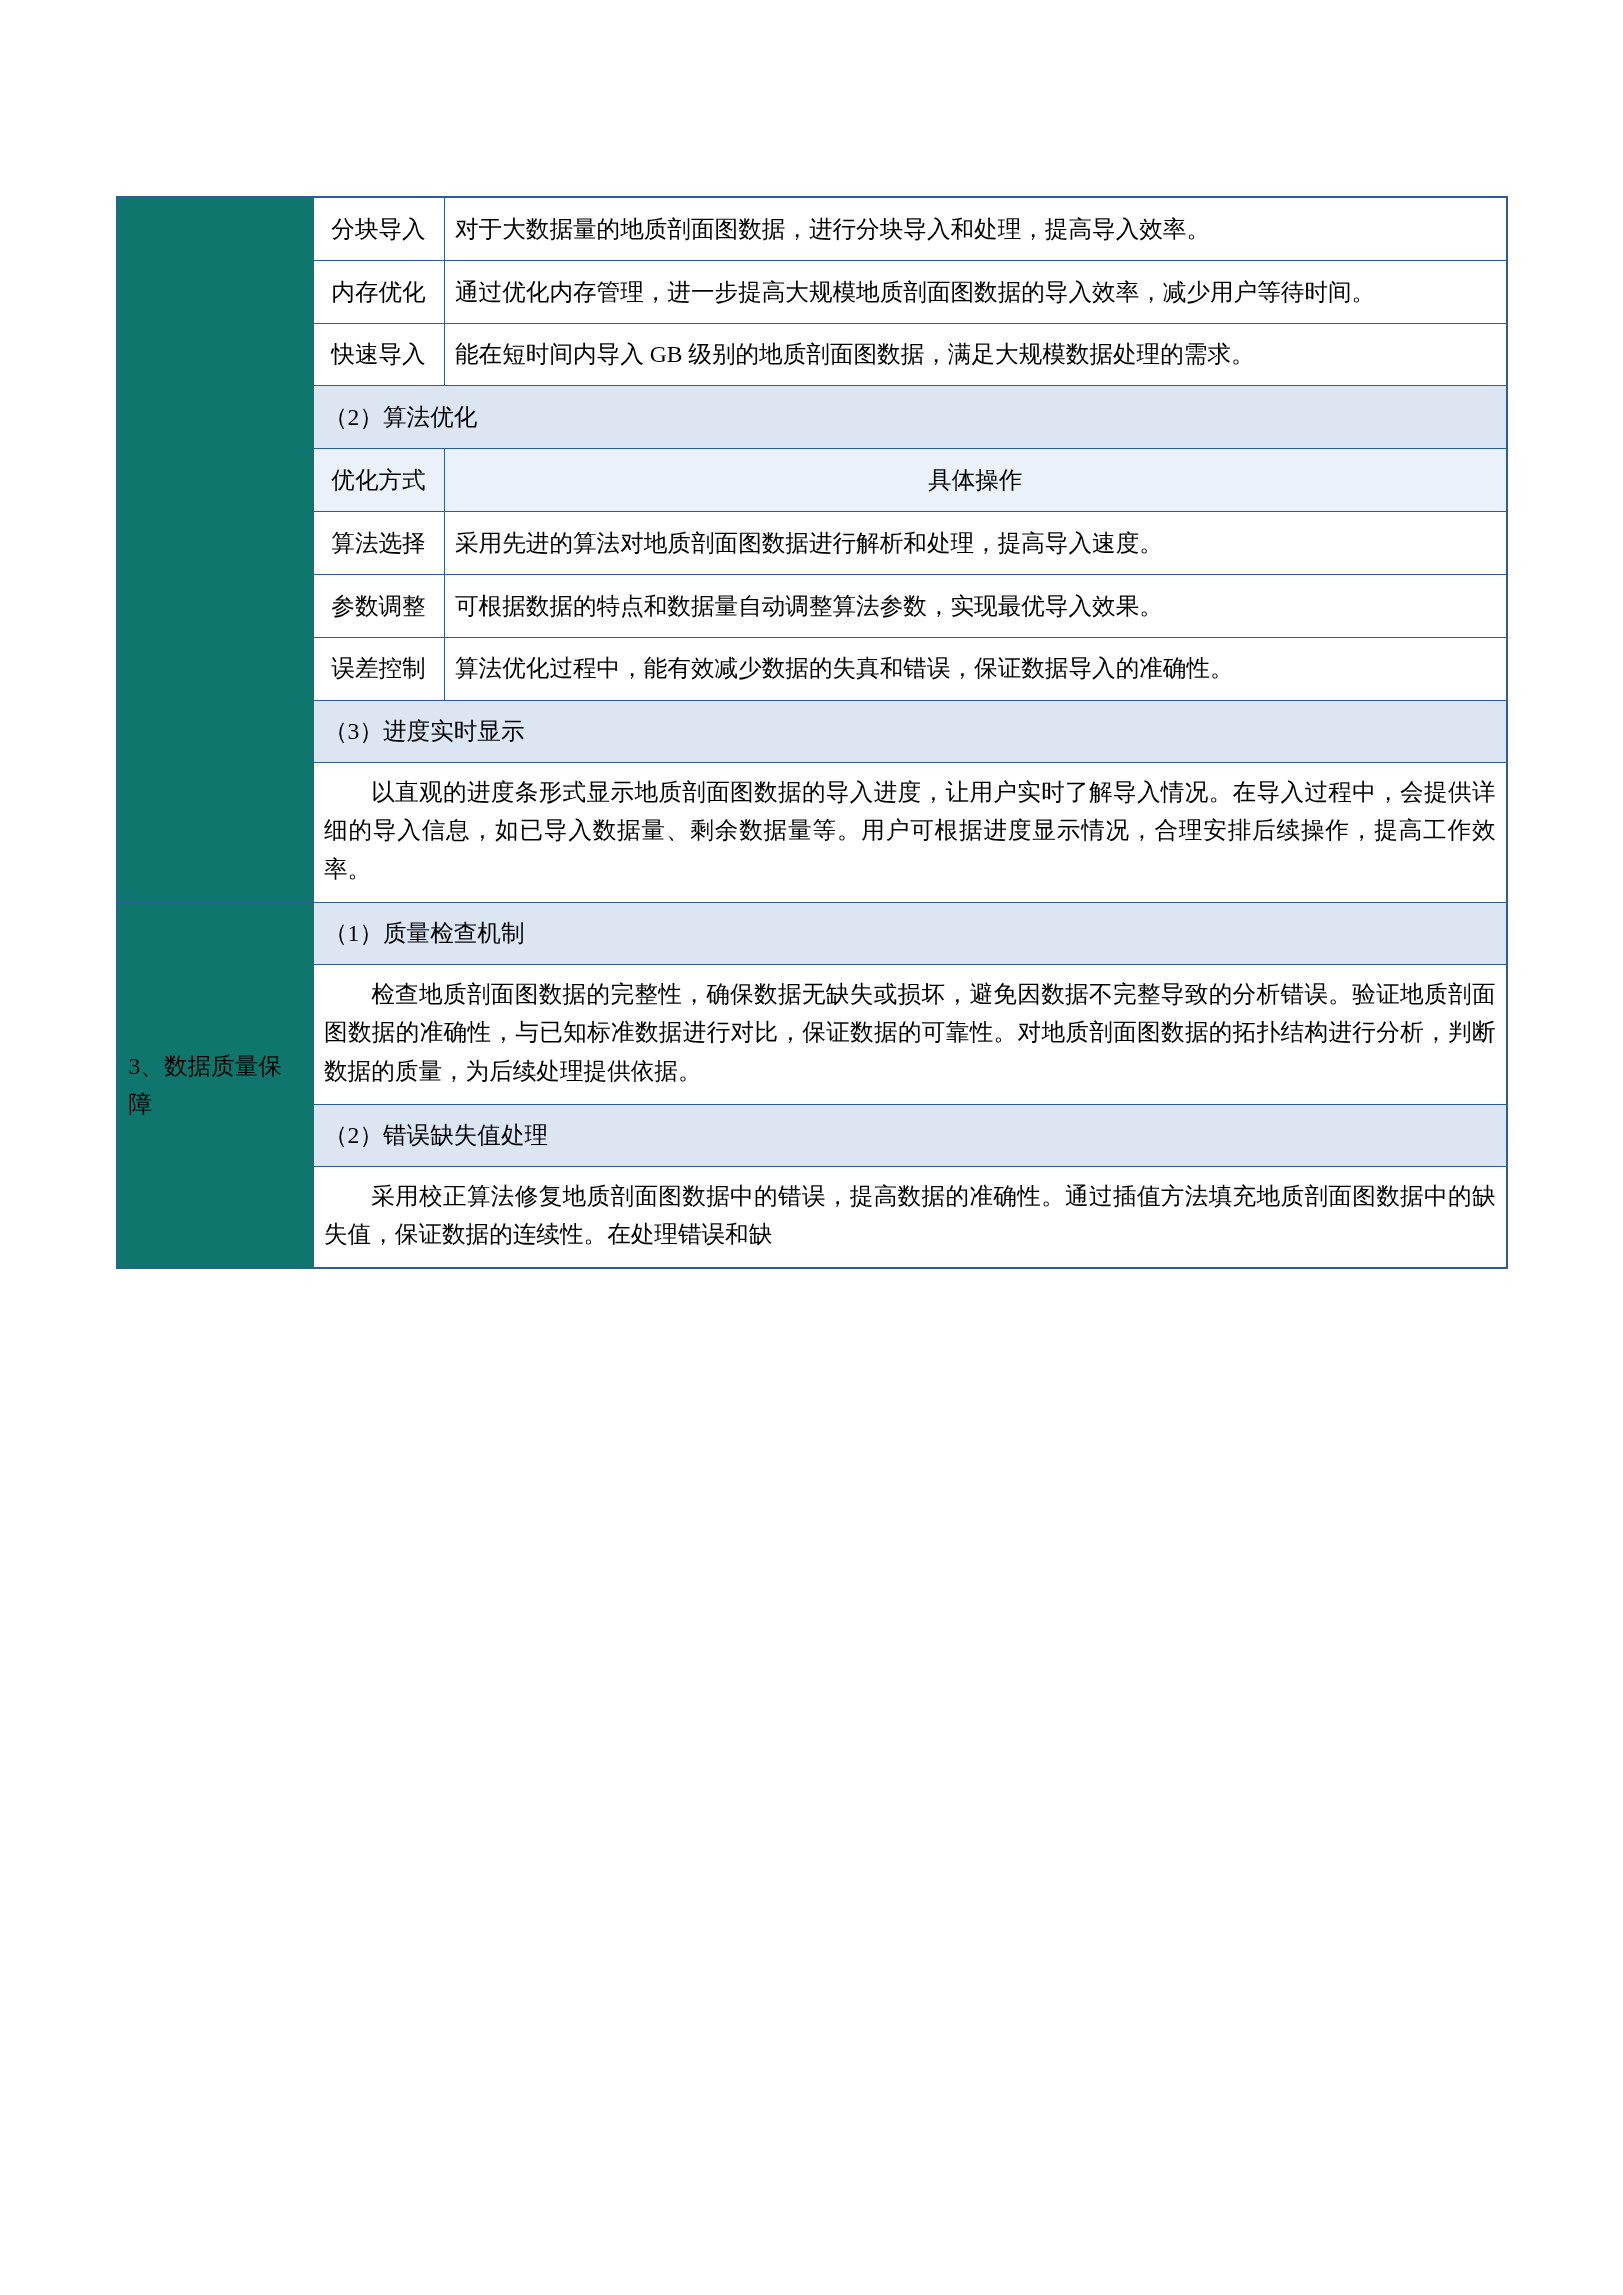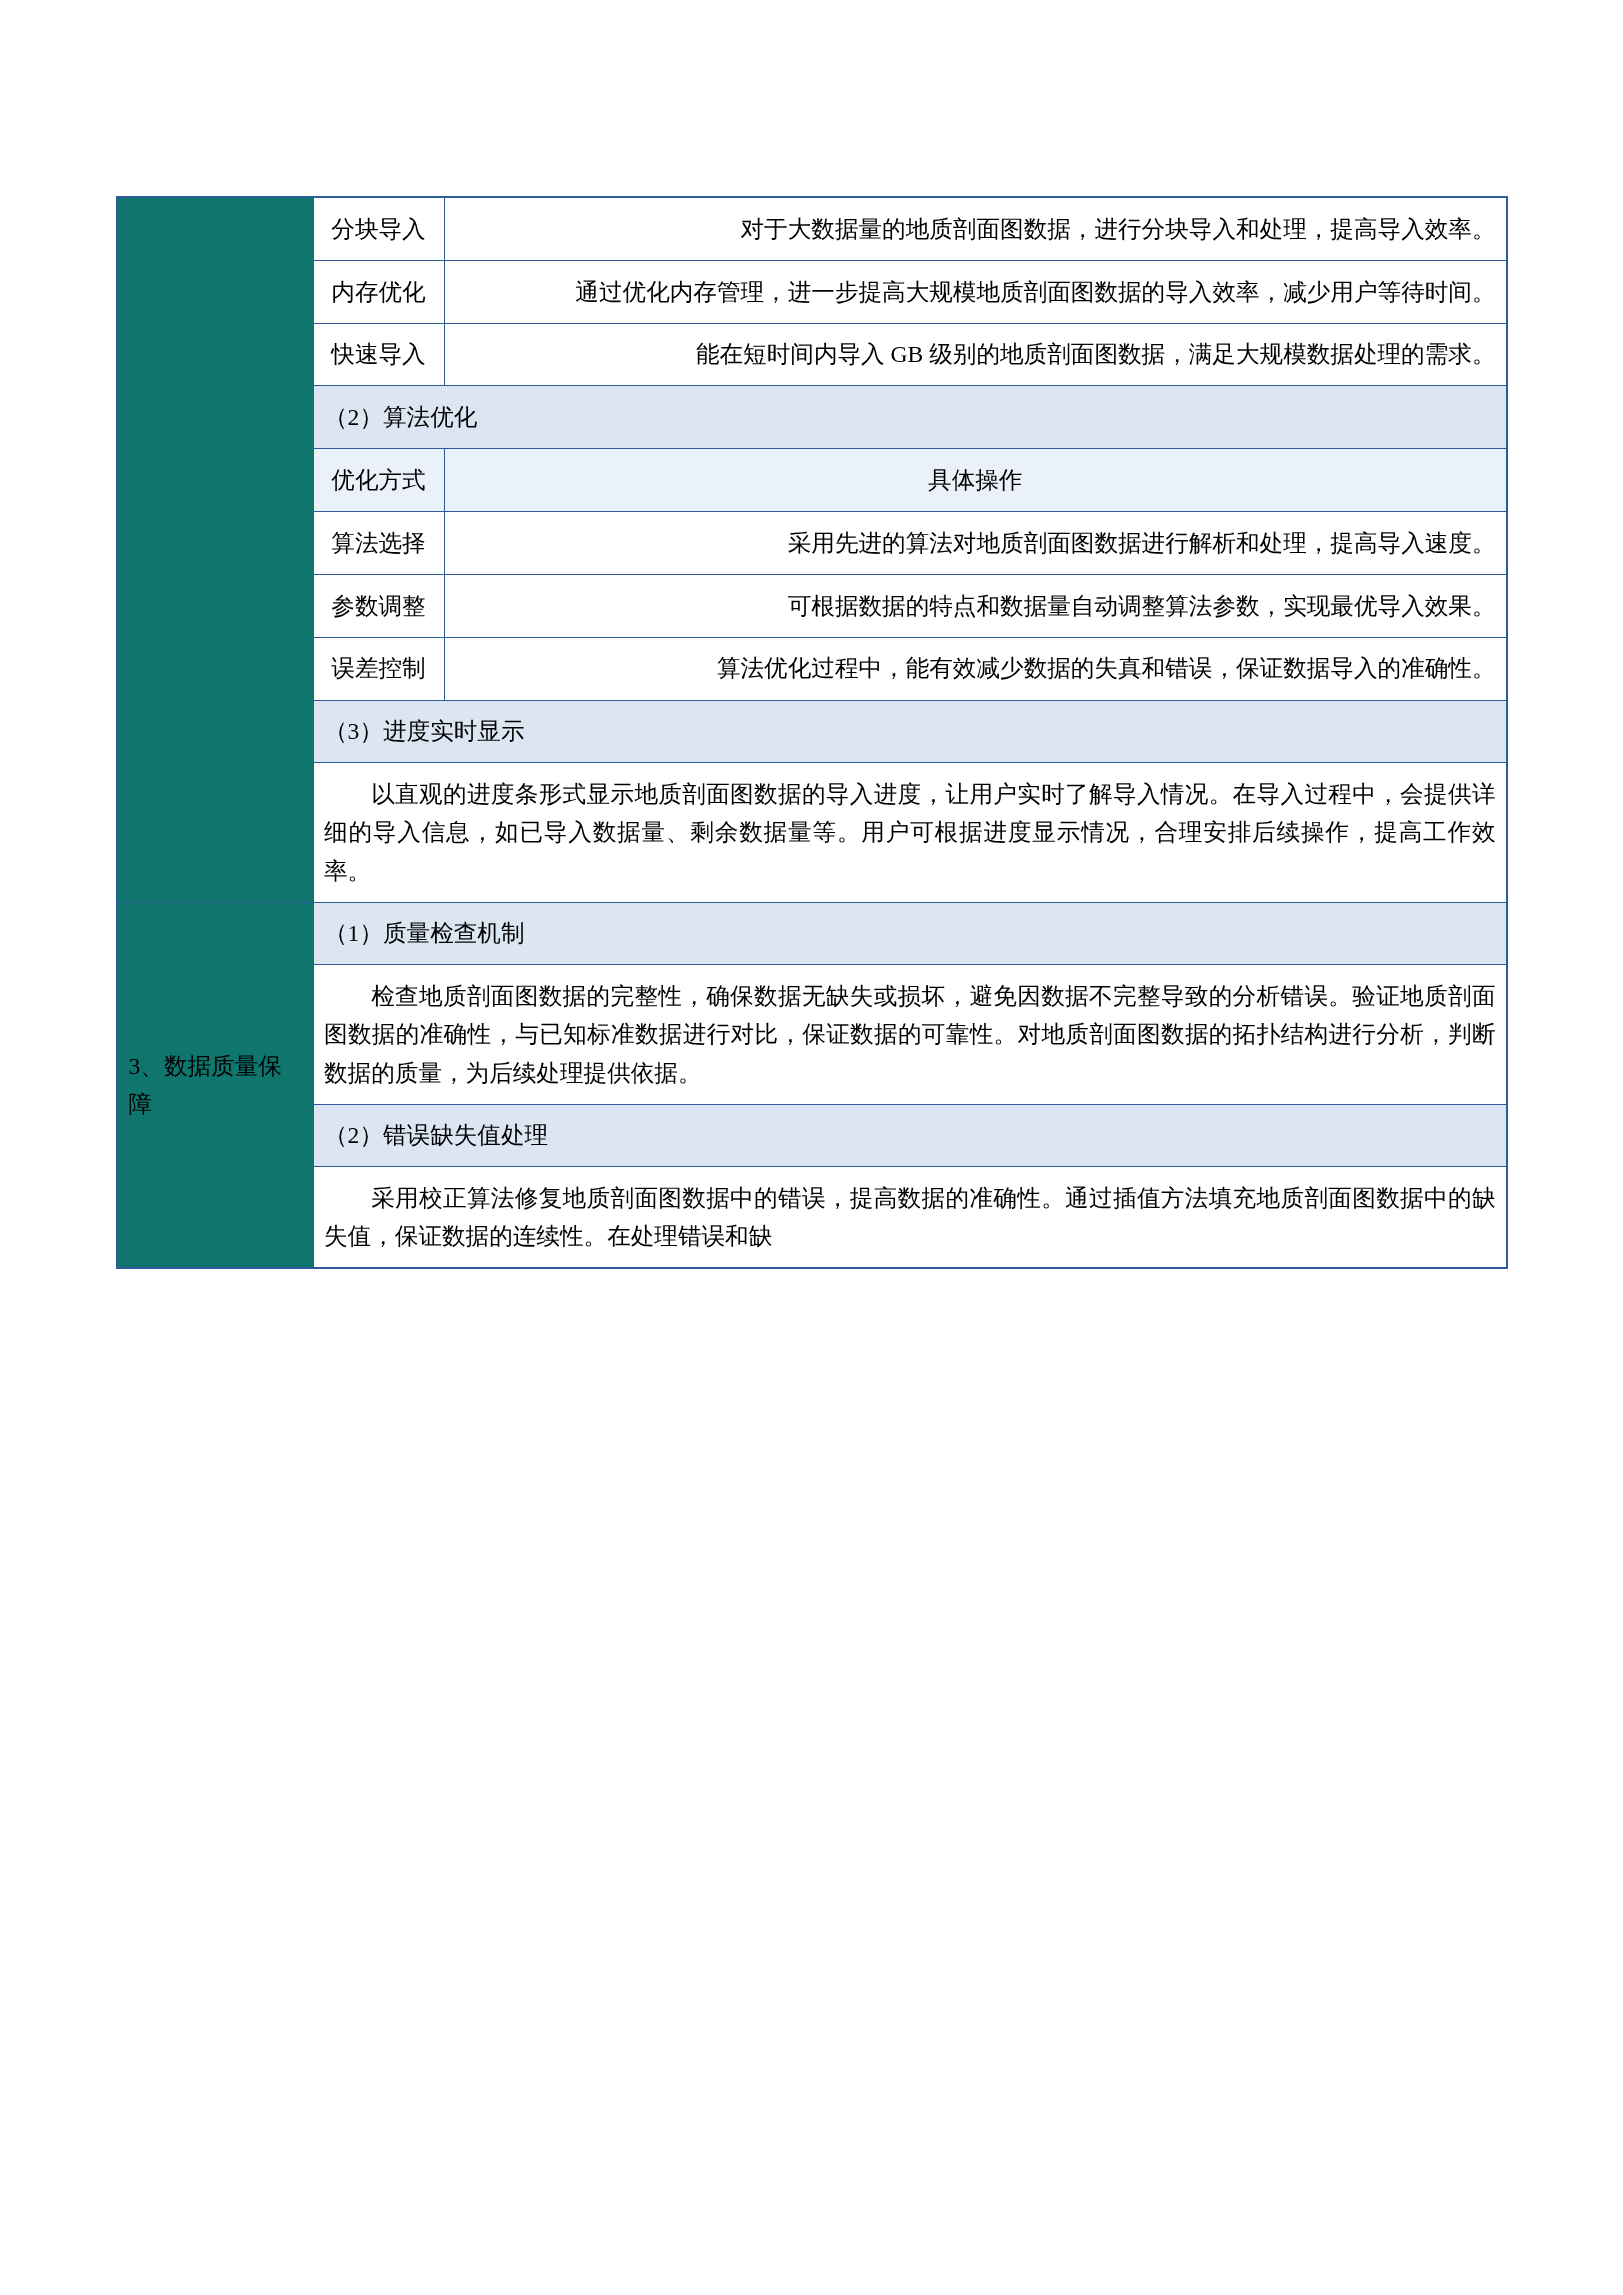--- a/index.html
+++ b/index.html
@@ -52,40 +52,41 @@
     line-height: 1.6;
   }
   .body-cell {
     background: #ffffff;
     text-align: justify;
     text-justify: inter-ideograph;
     font-size: 23.6px;
     line-height: 1.68;
   }
   .body-cell.center {
-    text-align: right;
+    text-align: left;
   }
   .section-cell {
     background: #dce6f3;
     font-size: 23.6px;
   }
   .head-cell {
     background: #eaf1f9;
     text-align: center;
     font-size: 23.6px;
     font-weight: normal;
   }
   .head-label {
     background: #eaf1f9;
     text-align: center;
     font-size: 23.6px;
   }
   .indent {
     text-indent: 2em;
     display: block;
+    font-family: Liberation Mono, monospace;
   }
   .tall-pad {
     padding-top: 19.6px;
     padding-bottom: 19.6px;
     margin-left: 9px;
   }
 </style>
 </head>
 <body>
 

